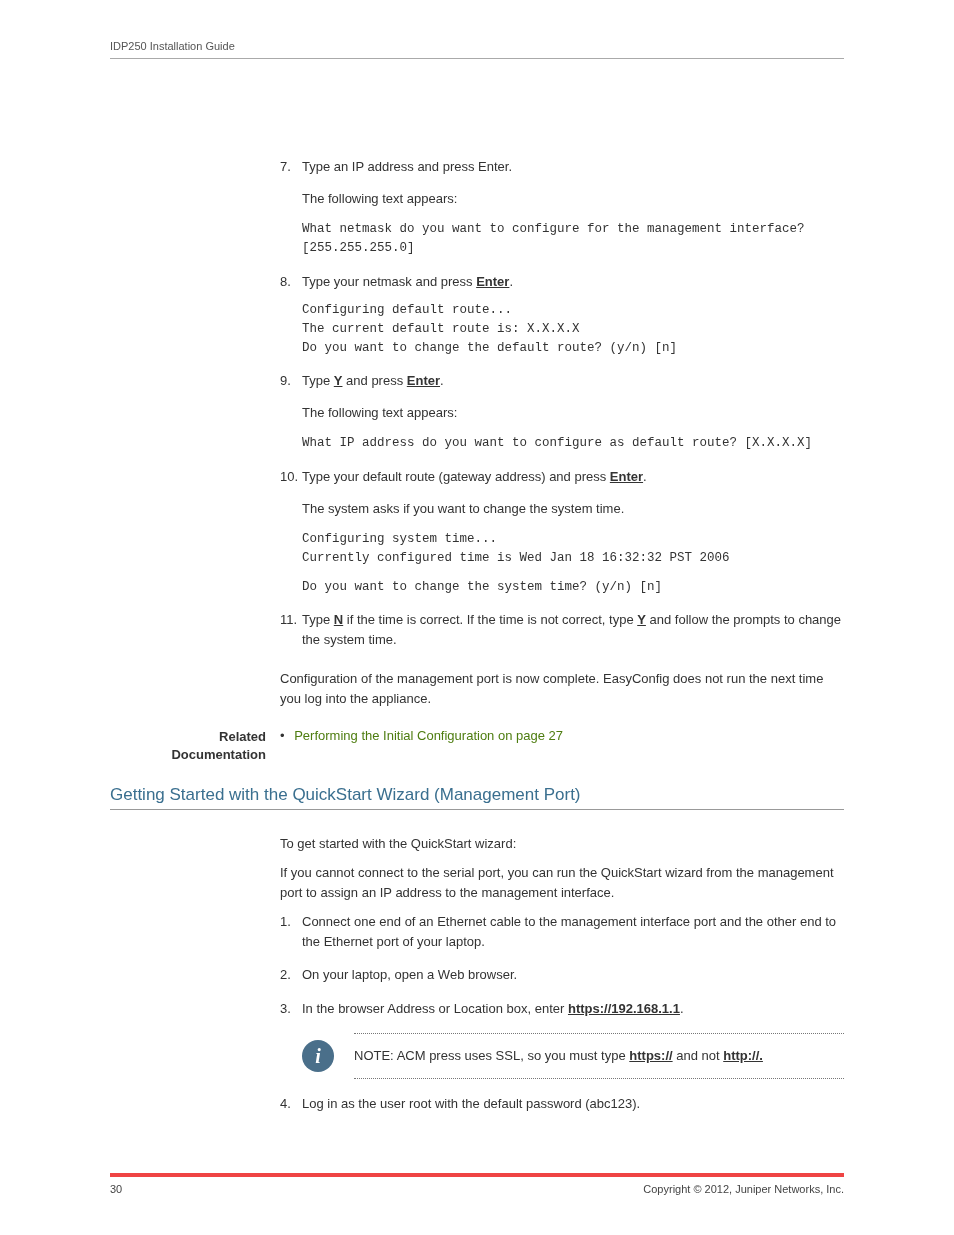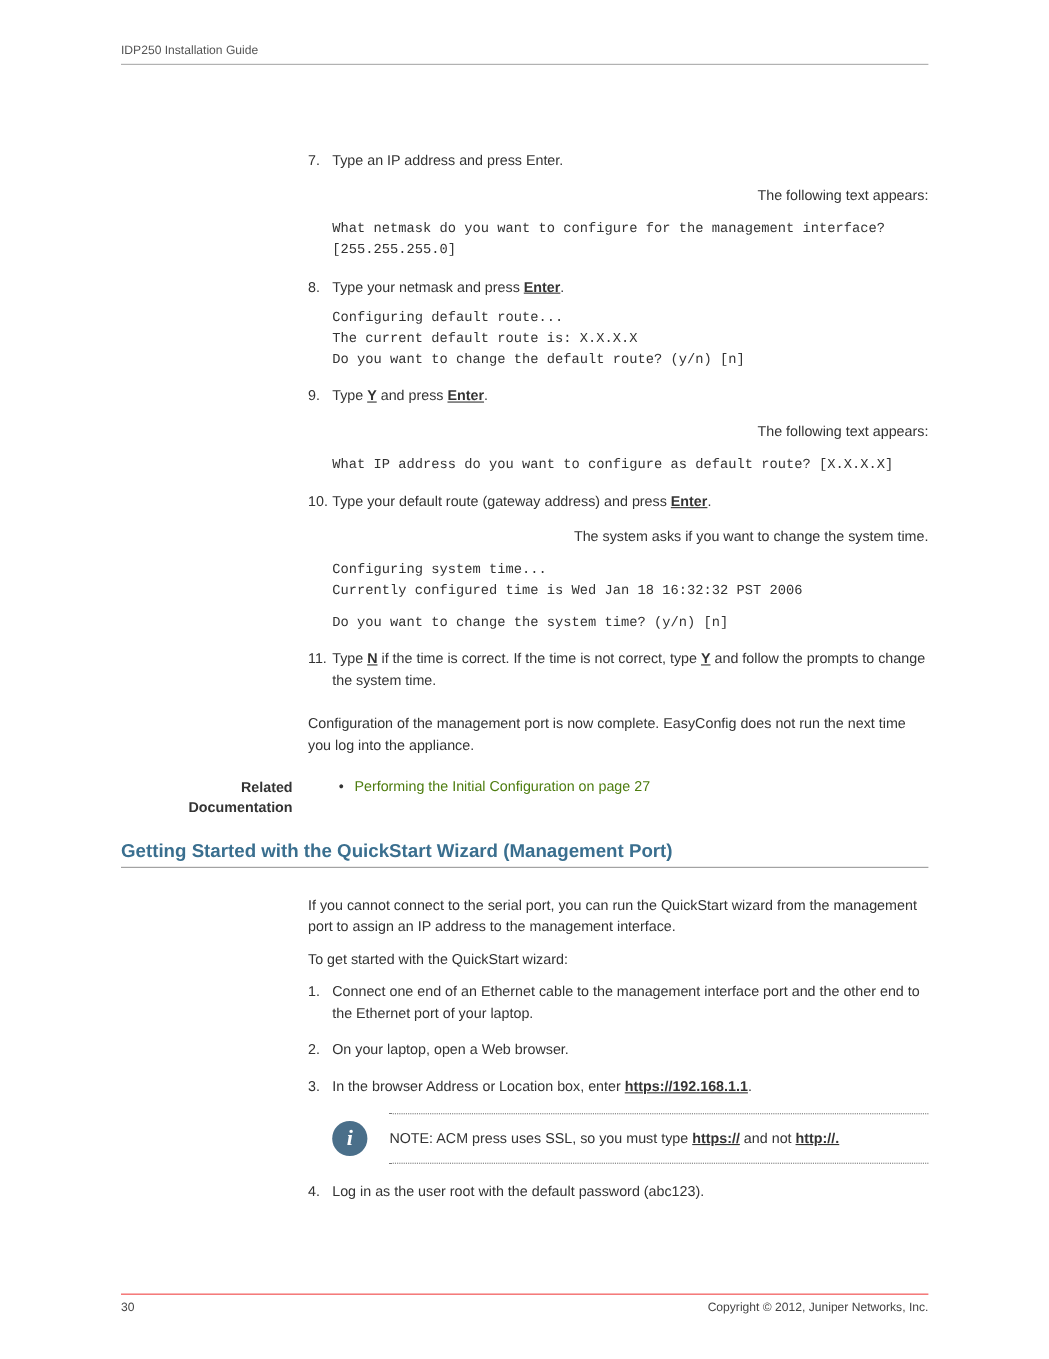--- a/index.html
+++ b/index.html
@@ -15,21 +15,21 @@
     min-height: 1235px;
     padding: 40px 110px 50px 110px;
     box-sizing: border-box;
     position: relative;
   }
   .header {
     font-size: 11px;
     color: #555;
     border-bottom: 1px solid #aaa;
     padding-bottom: 6px;
-    margin-bottom: 77px;
+    margin-bottom: 98px;
   }
   .content {
     margin-left: 170px;
   }
   ol.steps {
     list-style: none;
     padding-left: 0;
     margin: 0;
   }
   ol.steps > li {
@@ -38,38 +38,36 @@
     margin-bottom: 14px;
     line-height: 1.5;
   }
   ol.steps > li .num {
     position: absolute;
     left: 0;
     top: 0;
   }
   .following {
     margin: 12px 0;
-    text-align: right;
   }
   pre.console {
     font-family: "Courier New", monospace;
     font-size: 12.5px;
     white-space: pre-wrap;
     margin: 10px 0;
   }
   .bold { font-weight: bold; text-decoration: underline; }
   .completion-note {
     margin: 20px 0;
     line-height: 1.5;
   }
   .related-row {
     display: flex;
     margin-top: 8px;
     margin-bottom: 18px;
-    gap: 28px;
   }
   .related-label {
     width: 170px;
     text-align: right;
     font-weight: bold;
     font-size: 13px;
     padding-right: 14px;
     box-sizing: border-box;
     line-height: 1.4;
   }
@@ -80,21 +78,21 @@
   .related-links .bullet {
     color: #333;
     margin-right: 6px;
   }
   .related-links a {
     color: #4d7c0f;
     text-decoration: none;
   }
   h2.section {
     font-size: 17px;
-    font-weight: bold;
+    font-weight: normal;
     color: #3a6f8f;
     border-bottom: 1px solid #999;
     padding-bottom: 4px;
     margin: 20px 0 24px 0;
   }
   .note-box {
     display: flex;
     margin: 15px 0;
     align-items: center;
   }
@@ -122,21 +120,21 @@
     font-size: 13px;
   }
   .footer {
     position: absolute;
     bottom: 40px;
     left: 110px;
     right: 110px;
     display: flex;
     justify-content: space-between;
     font-size: 11px;
-    border-top: 1px solid #ef4444;
+    border-top: 4px solid #ef4444;
     padding-top: 6px;
     color: #444;
   }
   p { margin: 10px 0; line-height: 1.5; }
 </style>
 </head>
 <body>
 
 <div class="page">
 
@@ -193,22 +191,22 @@
     </div>
     <div class="related-links">
       <span class="bullet">•</span>
       <a href="#">Performing the Initial Configuration on page 27</a>
     </div>
   </div>
 
   <h2 class="section">Getting Started with the QuickStart Wizard (Management Port)</h2>
 
   <div class="content">
+    <p>To get started with the QuickStart wizard:</p>
     <p>If you cannot connect to the serial port, you can run the QuickStart wizard from the management port to assign an IP address to the management interface.</p>
-    <p>To get started with the QuickStart wizard:</p>
 
     <ol class="steps">
       <li>
         <span class="num">1.</span>
         <span>Connect one end of an Ethernet cable to the management interface port and the other end to the Ethernet port of your laptop.</span>
       </li>
       <li>
         <span class="num">2.</span>
         <span>On your laptop, open a Web browser.</span>
       </li>

